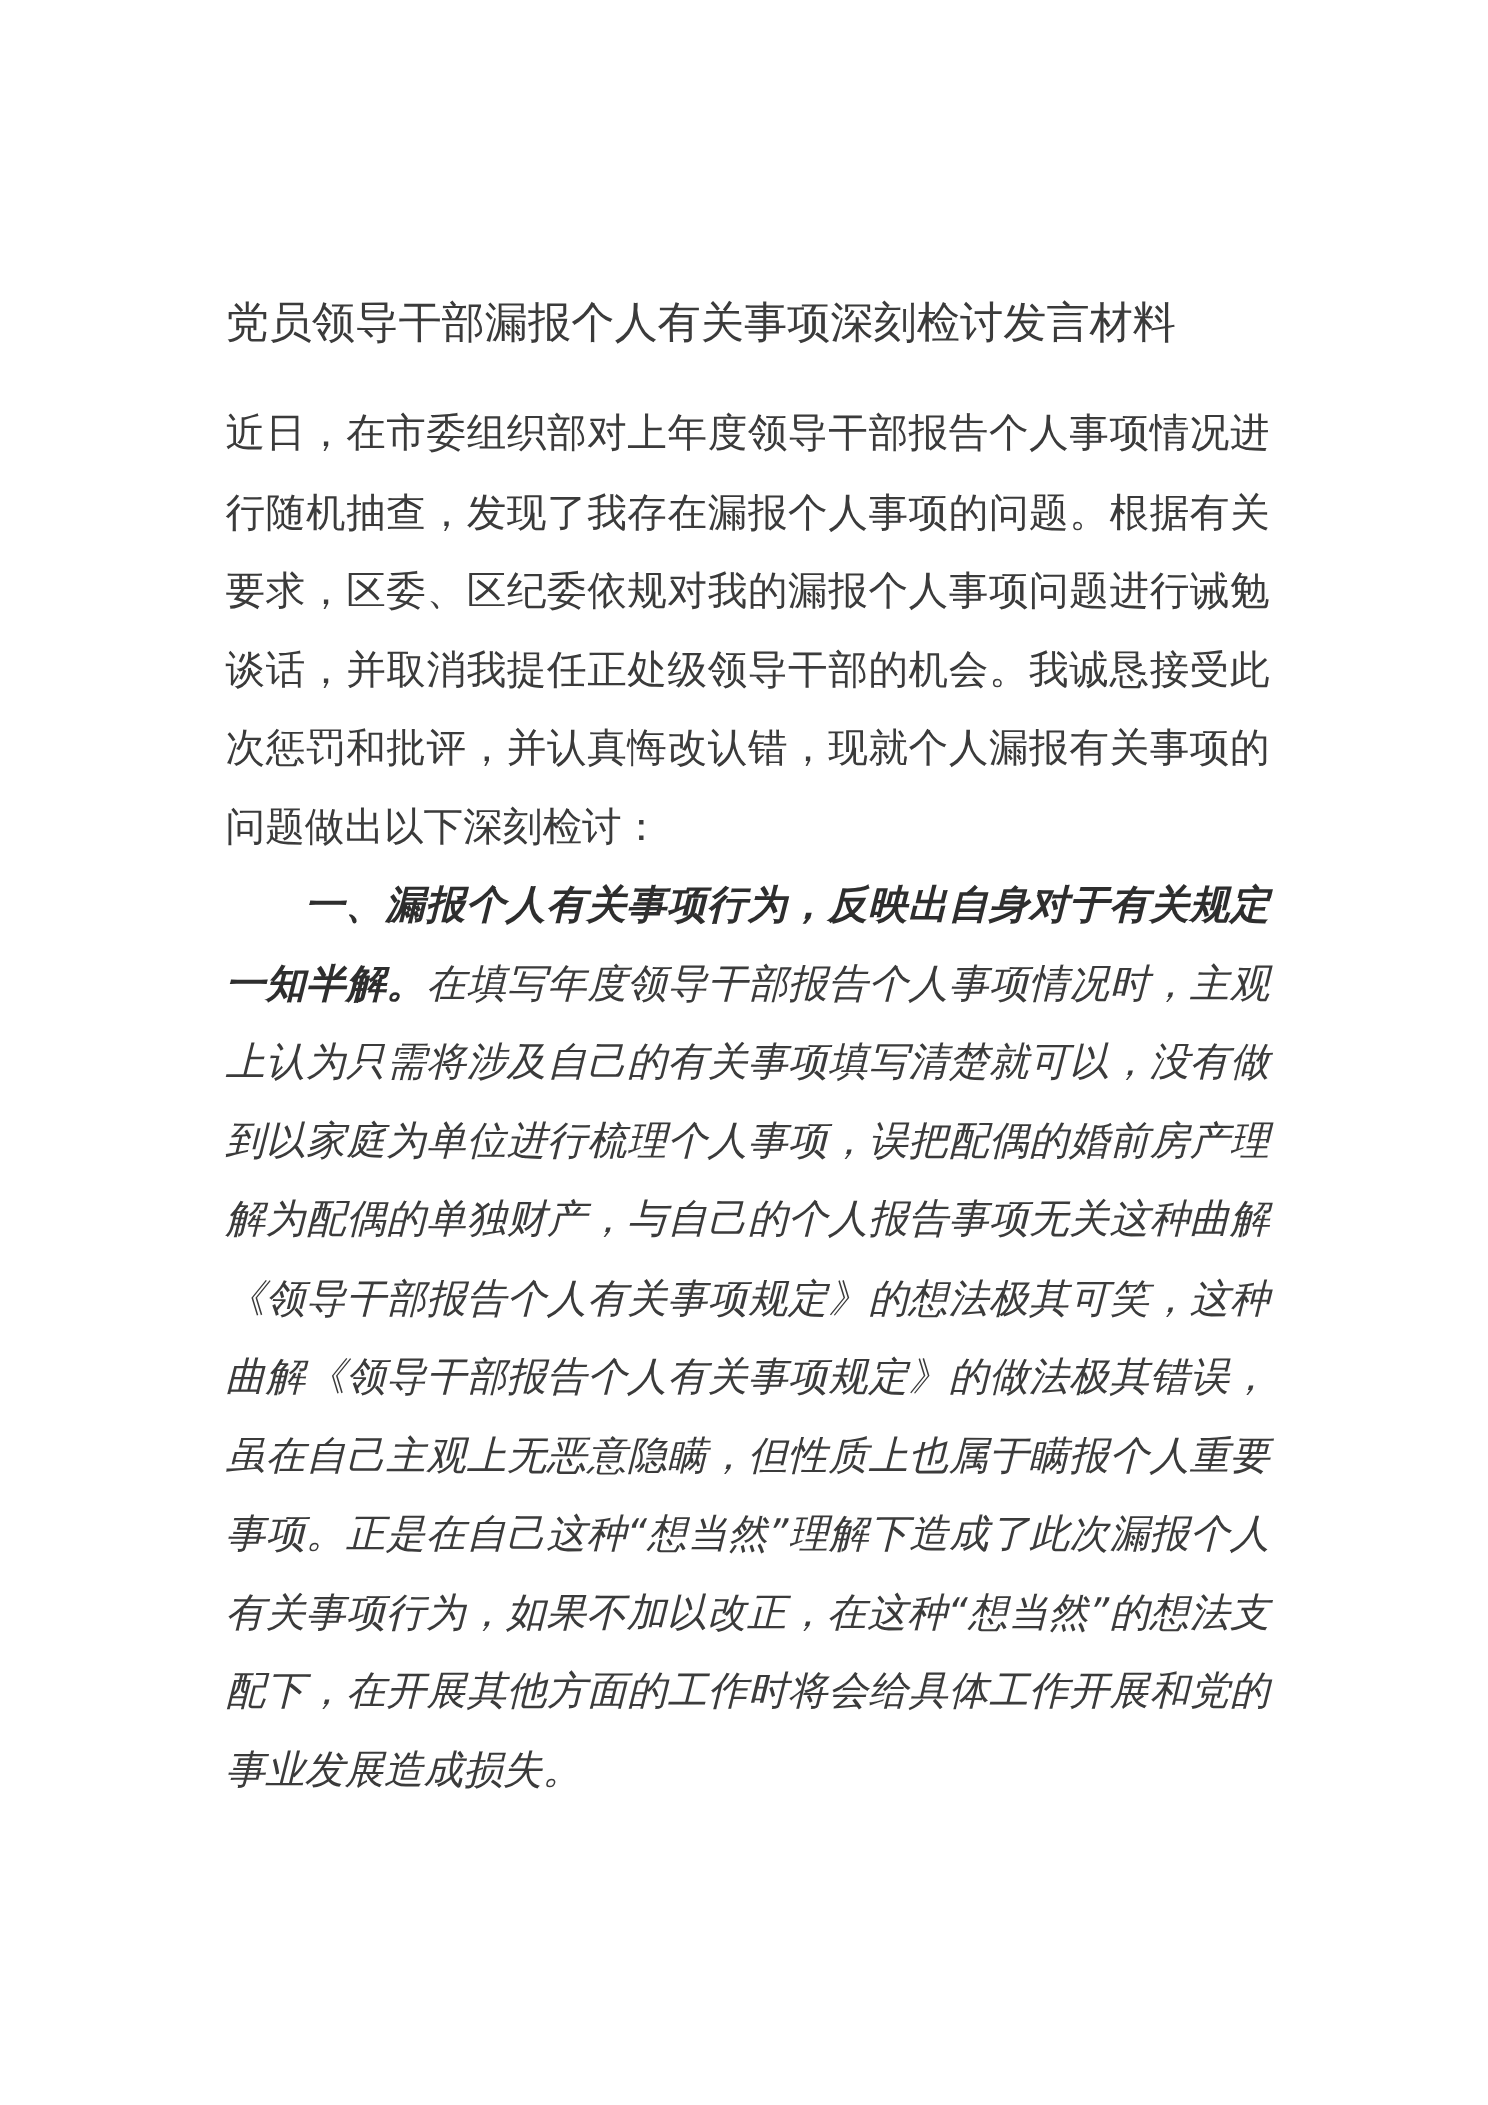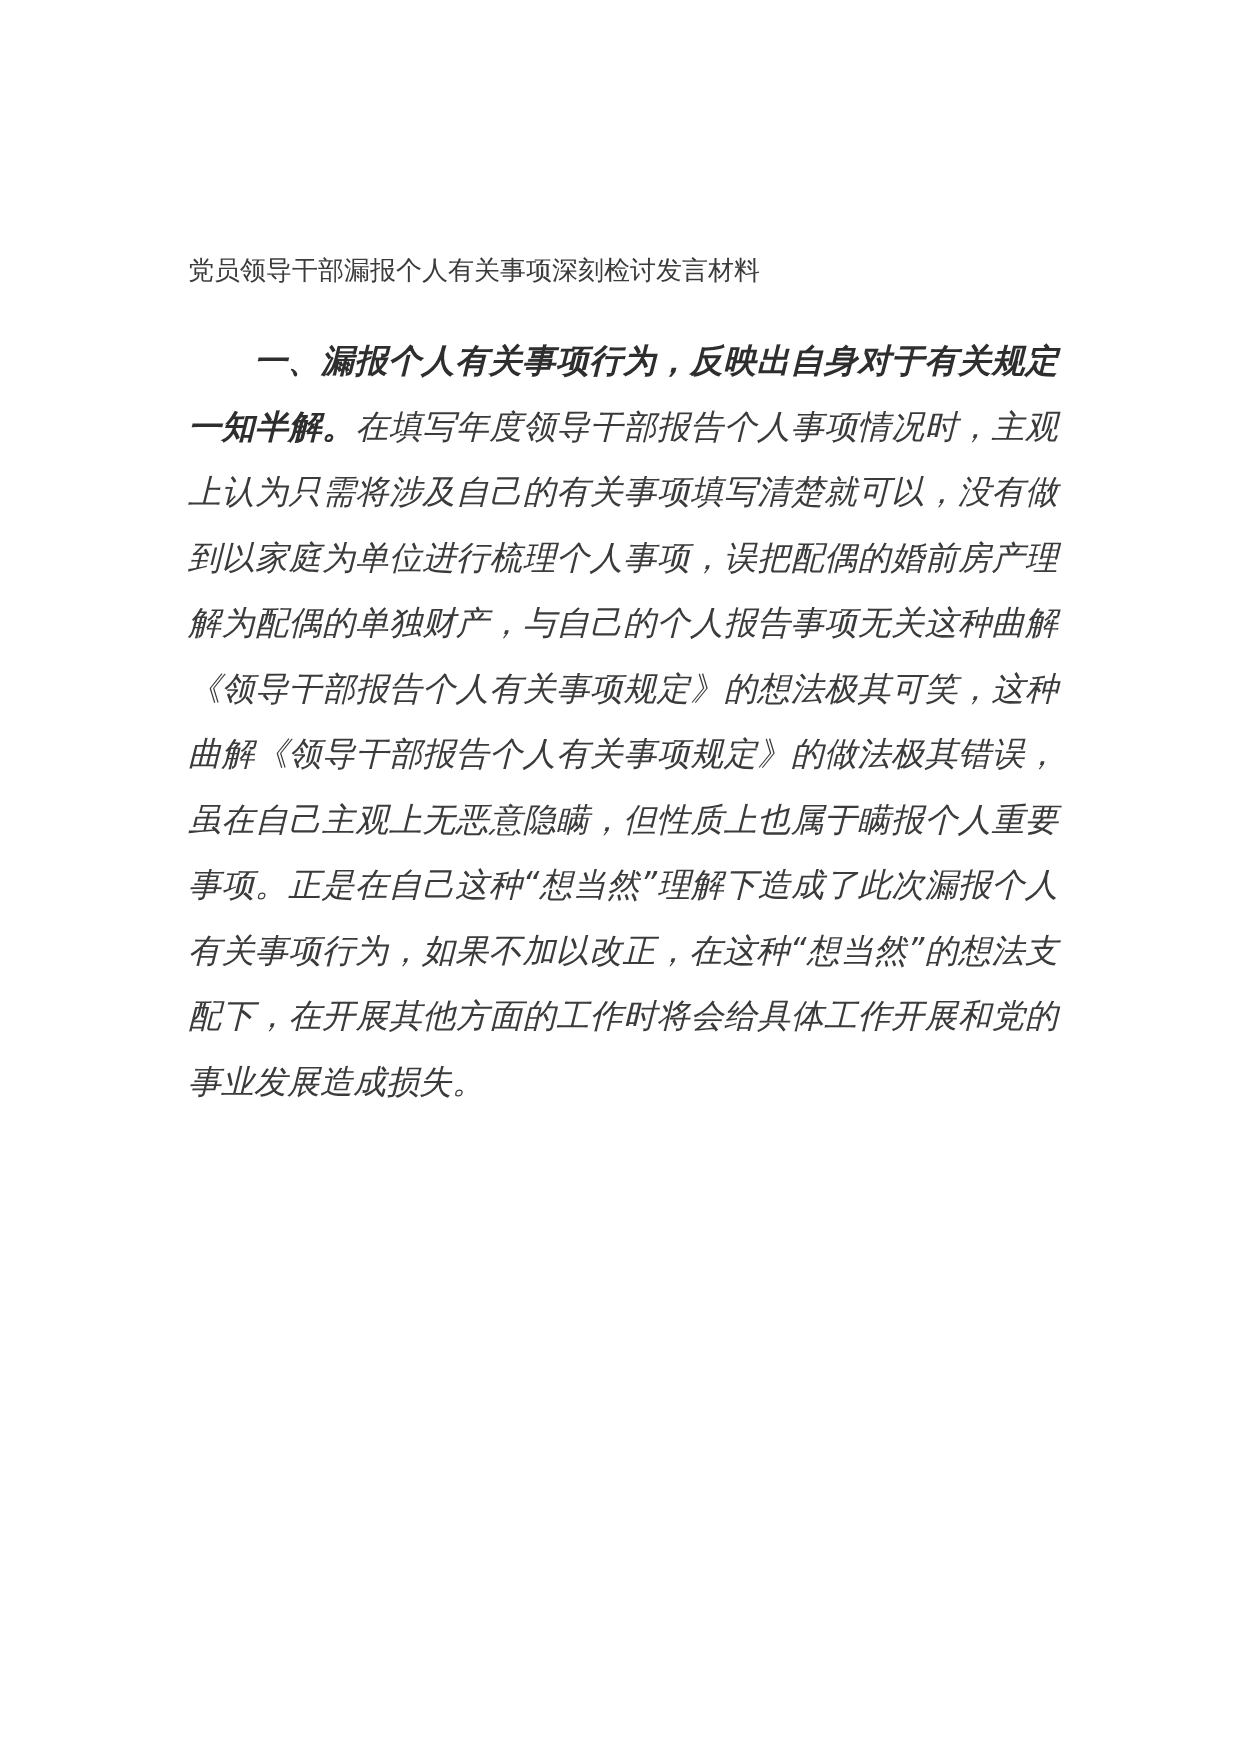--- a/index.html
+++ b/index.html
@@ -1,24 +1,27 @@
 <!DOCTYPE html>
 <html><head>
 <meta charset="utf-8">
 <style>
   html, body { margin: 0; padding: 0; background: #ffffff; }
   body { width: 1240px; height: 1754px; position: relative; overflow: hidden;
          font-family: "DejaVu Sans", "Liberation Sans", sans-serif; color: #3b3b3b; }
   .page { position: absolute; left: 188px; top: 250px; width: 870px; }
-  .title { font-size: 26px; line-height: 40px; margin: 0 0 38px 0; font-weight: normal; color: #3b3b3b; letter-spacing: 0; }
+  .title { font-size: 36px; line-height: 40px; margin: 0 0 38px 0; font-weight: normal; color: #3b3b3b; letter-spacing: 0; }
   .para { font-size: 33px; line-height: 65.5px; margin: 0; text-align: justify; color: #3b3b3b; }
   .indent { text-indent: 66px; font-style: italic; }
   .bold { font-weight: bold; color: #2e2e2e; }
 </style>
 </head>
 <body>
 
 <div class="page">
   <h1 class="title">党员领导干部漏报个人有关事项深刻检讨发言材料</h1>
 
+  <p class="para">
+    <span>近日，在市委组织部对上年度领导干部报告个人事项情况进行随机抽查，发现了我存在漏报个人事项的问题。根据有关要求，区委、区纪委依规对我的漏报个人事项问题进行诫勉谈话，并取消我提任正处级领导干部的机会。我诚恳接受此次惩罚和批评，并认真悔改认错，现就个人漏报有关事项的问题做出以下深刻检讨：</span>
+  </p>
 
   <p class="para indent"><span class="bold">一、漏报个人有关事项行为，反映出自身对于有关规定一知半解。</span><span>在填写年度领导干部报告个人事项情况时，主观上认为只需将涉及自己的有关事项填写清楚就可以，没有做到以家庭为单位进行梳理个人事项，误把配偶的婚前房产理解为配偶的单独财产，与自己的个人报告事项无关这种曲解《领导干部报告个人有关事项规定》的想法极其可笑，这种曲解《领导干部报告个人有关事项规定》的做法极其错误，虽在自己主观上无恶意隐瞒，但性质上也属于瞒报个人重要事项。正是在自己这种“想当然”理解下造成了此次漏报个人有关事项行为，如果不加以改正，在这种“想当然”的想法支配下，在开展其他方面的工作时将会给具体工作开展和党的事业发展造成损失。</span></p>
 </div>
 
 </body></html>

